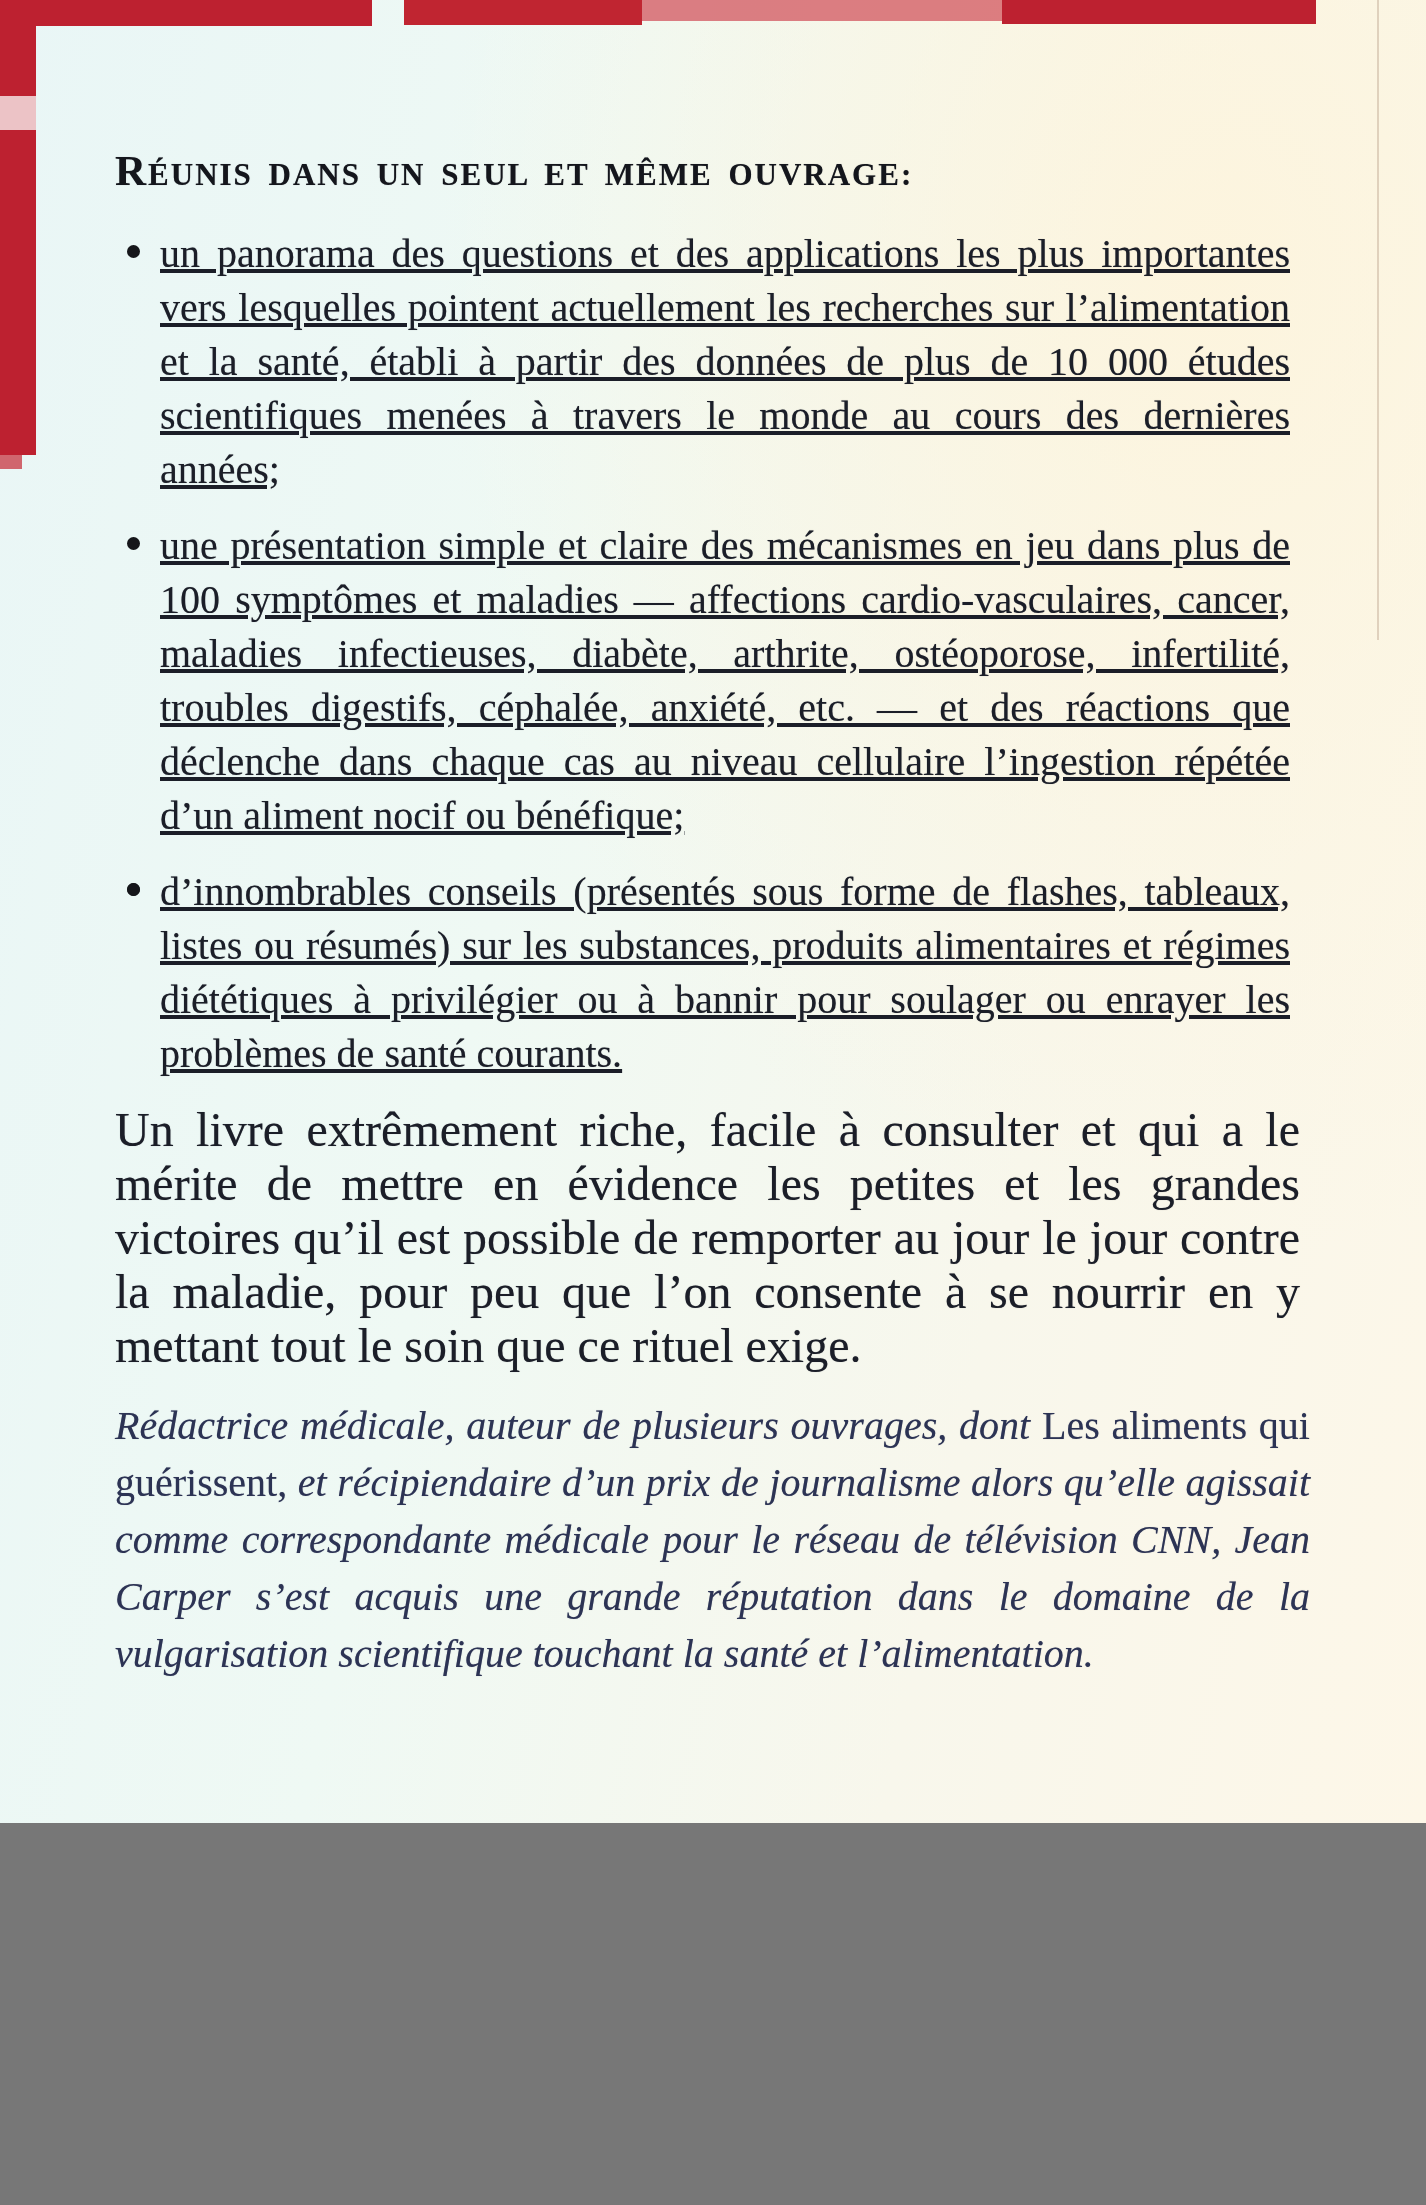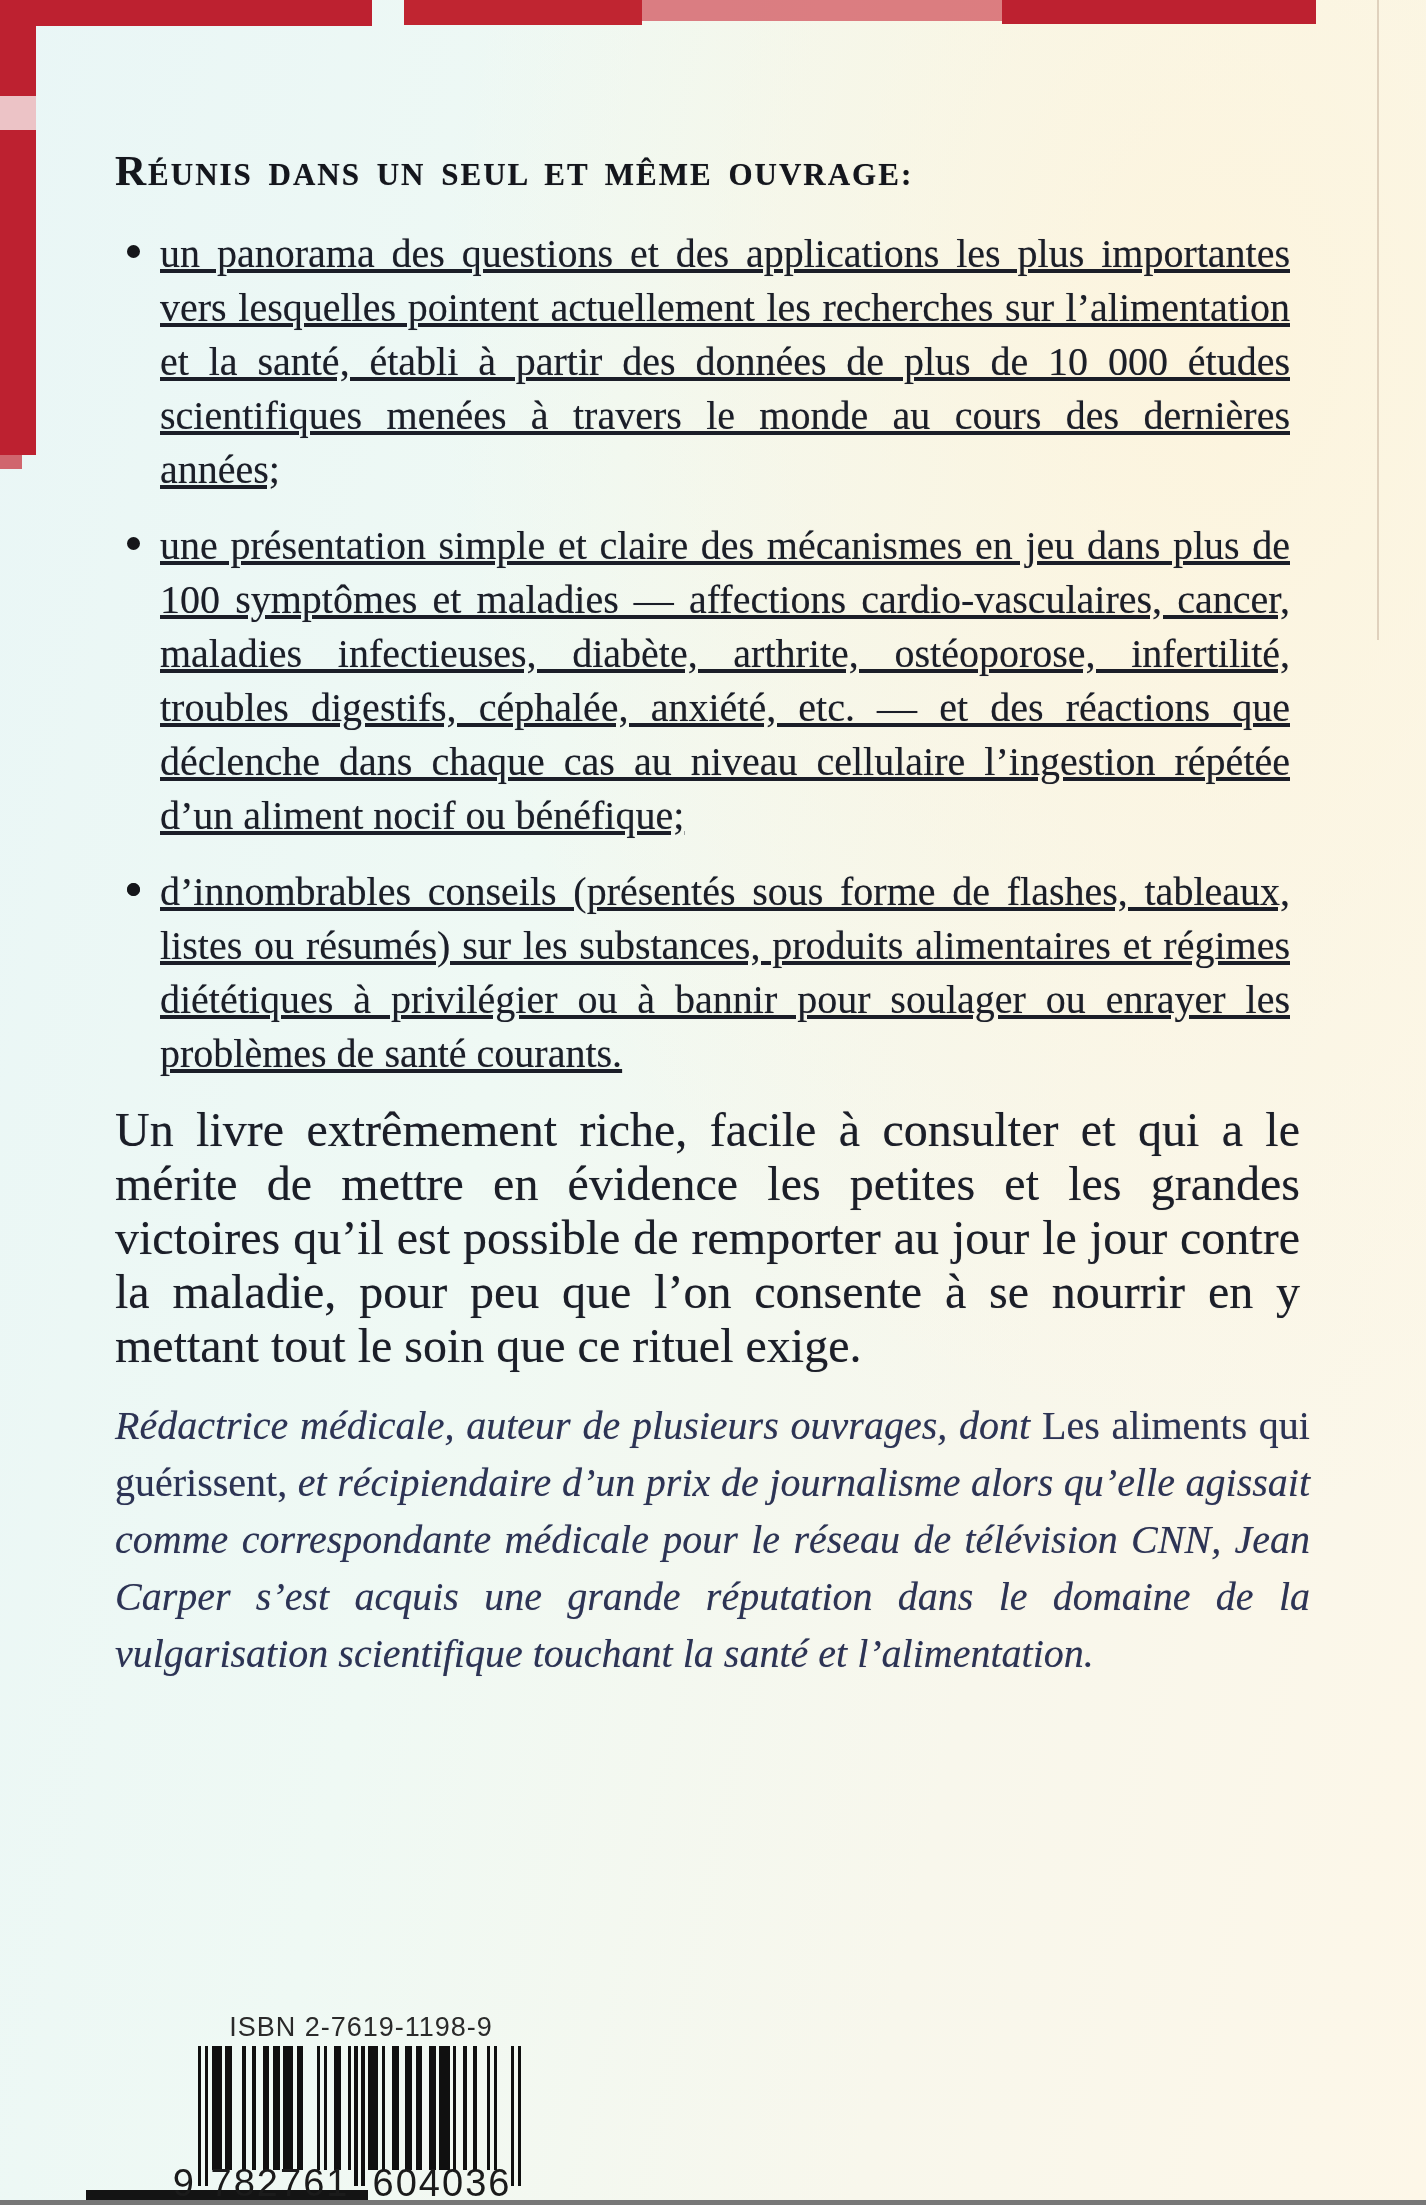--- a/index.html
+++ b/index.html
@@ -1,19 +1,19 @@
 <!DOCTYPE html>
 <html><head>
 <meta charset="utf-8">
 <style>
   html, body { margin: 0; padding: 0; background: #777; }
   .page {
     position: relative;
     width: 1426px;
-    height: 2200px;
+    height: 1823px;
     margin: 0 auto;
     overflow: hidden;
     background:
       radial-gradient(ellipse at 85% 15%, rgba(253,244,220,0.9) 0%, rgba(253,244,220,0) 45%),
       linear-gradient(102deg, #e9f6f6 0%, #eff9f4 38%, #f8f7ec 70%, #fdf7e8 100%);
     font-family: "Liberation Serif", serif;
   }
 
   
   .artifact { position: absolute; }

